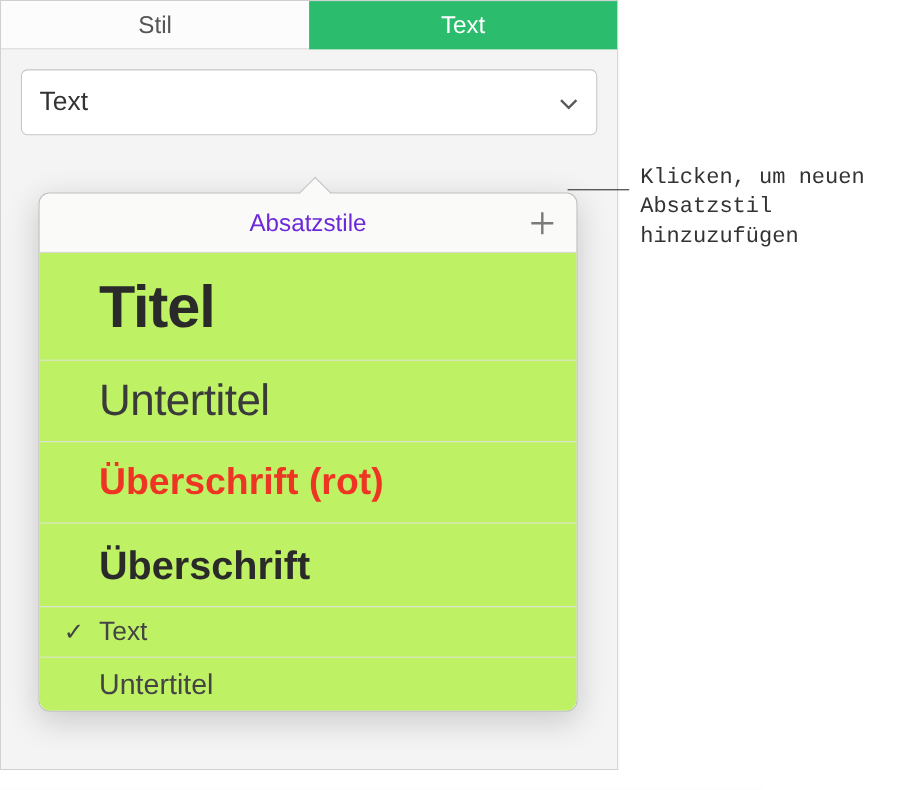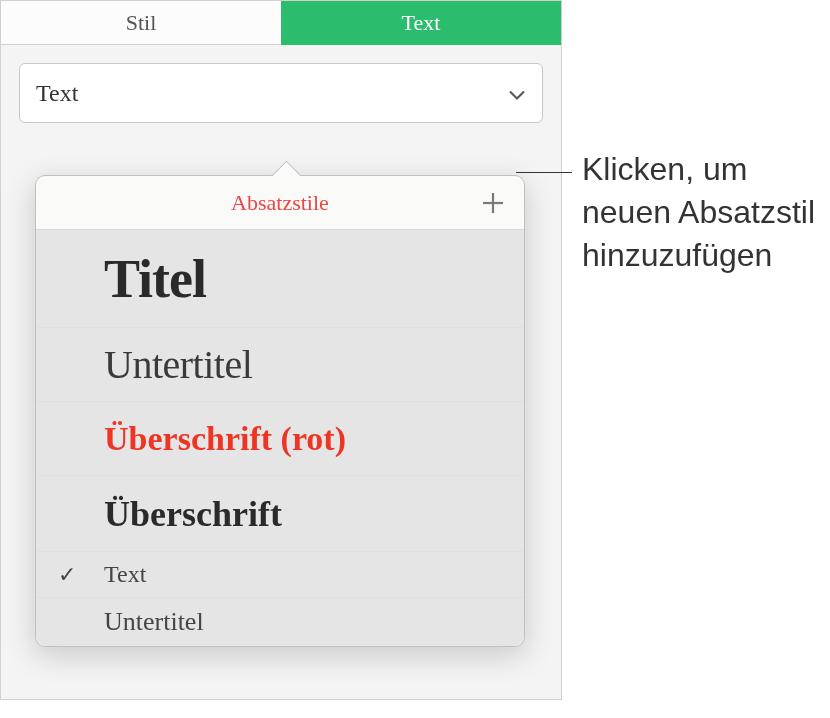--- a/index.html
+++ b/index.html
@@ -13,21 +13,20 @@
       width: 830px;
       height: 718px;
       position: relative;
     }
     .panel {
       width: 562px;
       border: 1px solid #d0d0d0;
       position: absolute;
       top: 0;
       left: 0;
-      font-family: Liberation Serif, serif;
     }
     .tabs {
       display: flex;
       height: 44px;
       background: #fcfcfc;
     }
     .tab {
       flex: 1;
       display: flex;
       align-items: center;
@@ -90,45 +89,45 @@
       transform: rotate(45deg);
     }
     .popover-header {
       display: flex;
       align-items: center;
       justify-content: center;
       height: 54px;
       border-bottom: 1px solid #d8d8d8;
       position: relative;
       font-size: 22px;
-      color: #ef4444;
+      color: #6d28d9;
     }
     .plus-button {
       position: absolute;
       right: 16px;
       top: 50%;
       transform: translateY(-50%);
       cursor: pointer;
       display: flex;
       align-items: center;
       justify-content: center;
       width: 30px;
       height: 30px;
     }
     .style-list {
       list-style: none;
     }
     .style-item {
       border-bottom: 1px solid #e0e0e0;
       display: flex;
       align-items: flex-start;
-      padding-left: 68px;
-      cursor: pointer;
-      position: relative;
-      background: #e5e5e5;
+      padding-left: 54px;
+      cursor: pointer;
+      position: relative;
+      background: #bef264;
     }
     .style-item:last-child {
       border-bottom: none;
       border-bottom-left-radius: 10px;
       border-bottom-right-radius: 10px;
     }
     .style-item.title {
       height: 98px;
       align-items: center;
     }
@@ -197,24 +196,25 @@
       top: 172px;
       left: 516px;
       width: 56px;
       height: 1px;
       background: #333;
     }
     .callout-text {
       position: absolute;
       top: 148px;
       left: 582px;
-      font-size: 32px;
+      font-size: 20px;
       color: #333;
       line-height: 1.35;
       width: 240px;
+      font-family: Liberation Mono, monospace;
     }
   </style>
 </head>
 <body>
 
 <div class="panel">
   <div class="tabs">
     <div class="tab">
       <span>Stil</span>
     </div>

